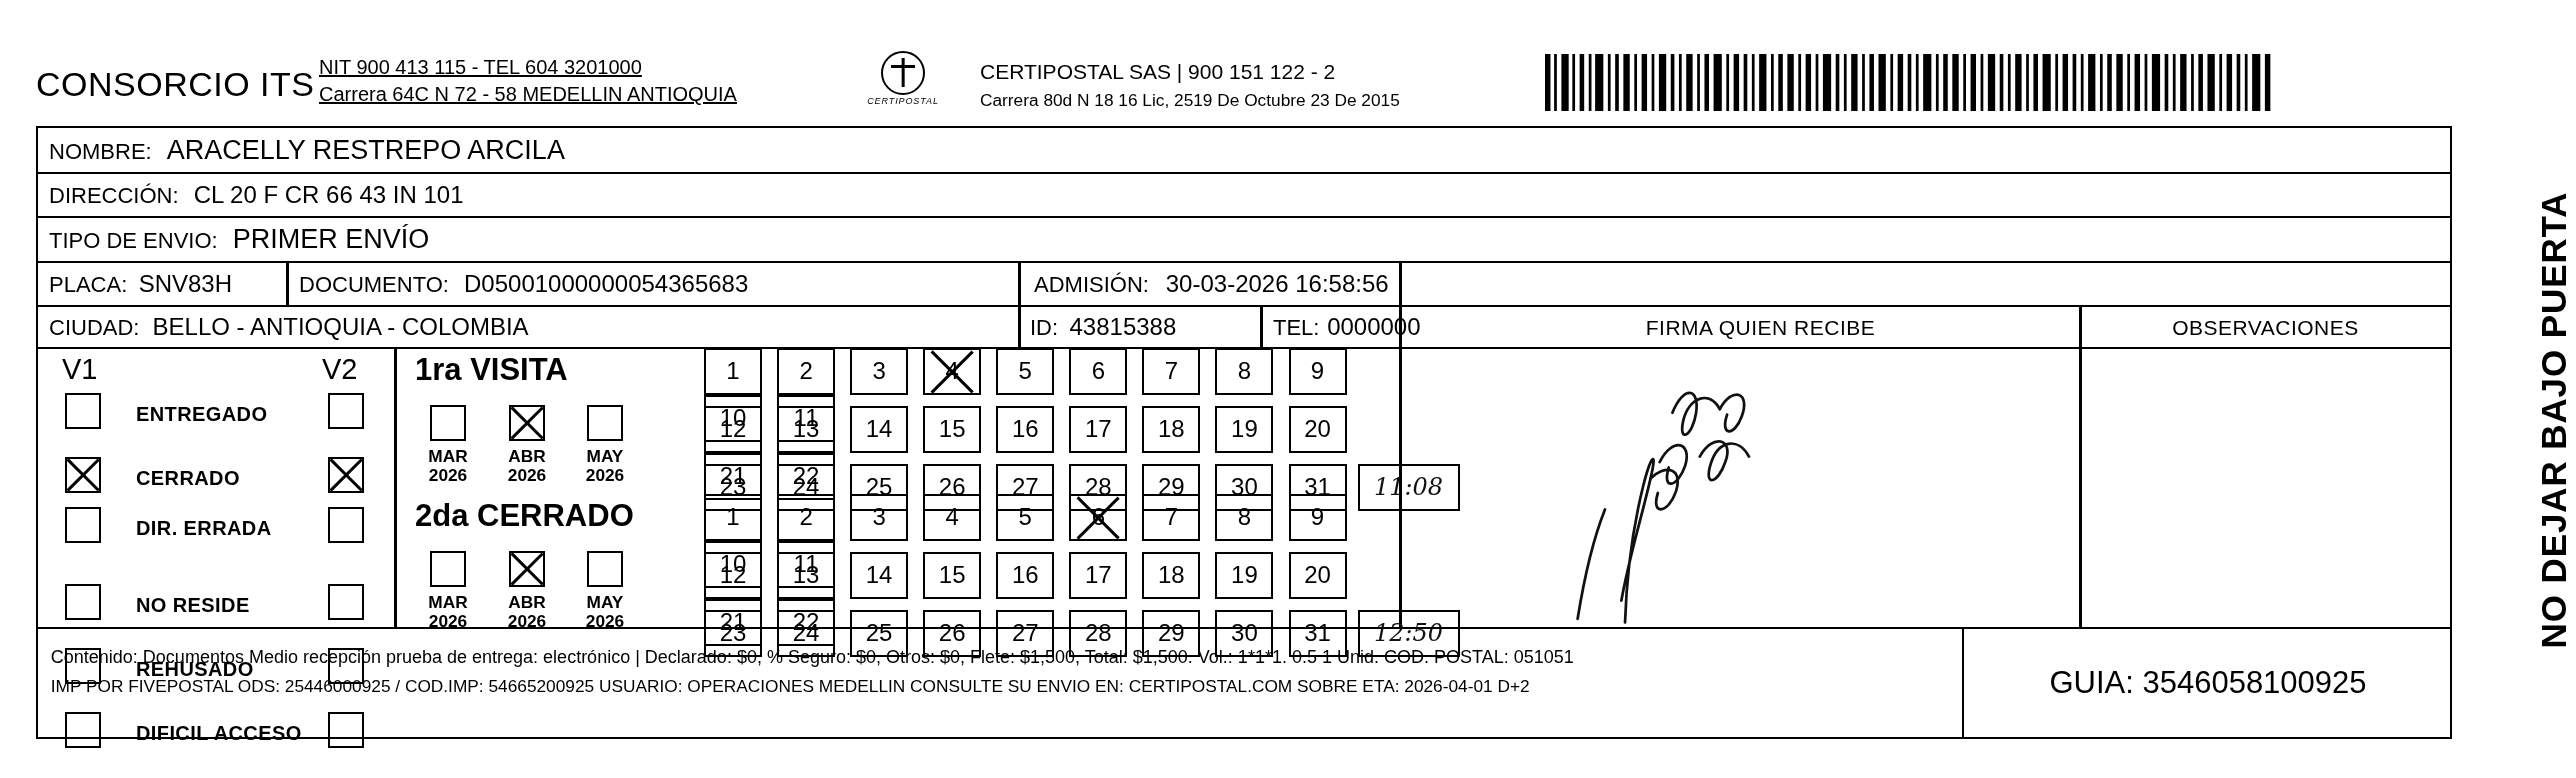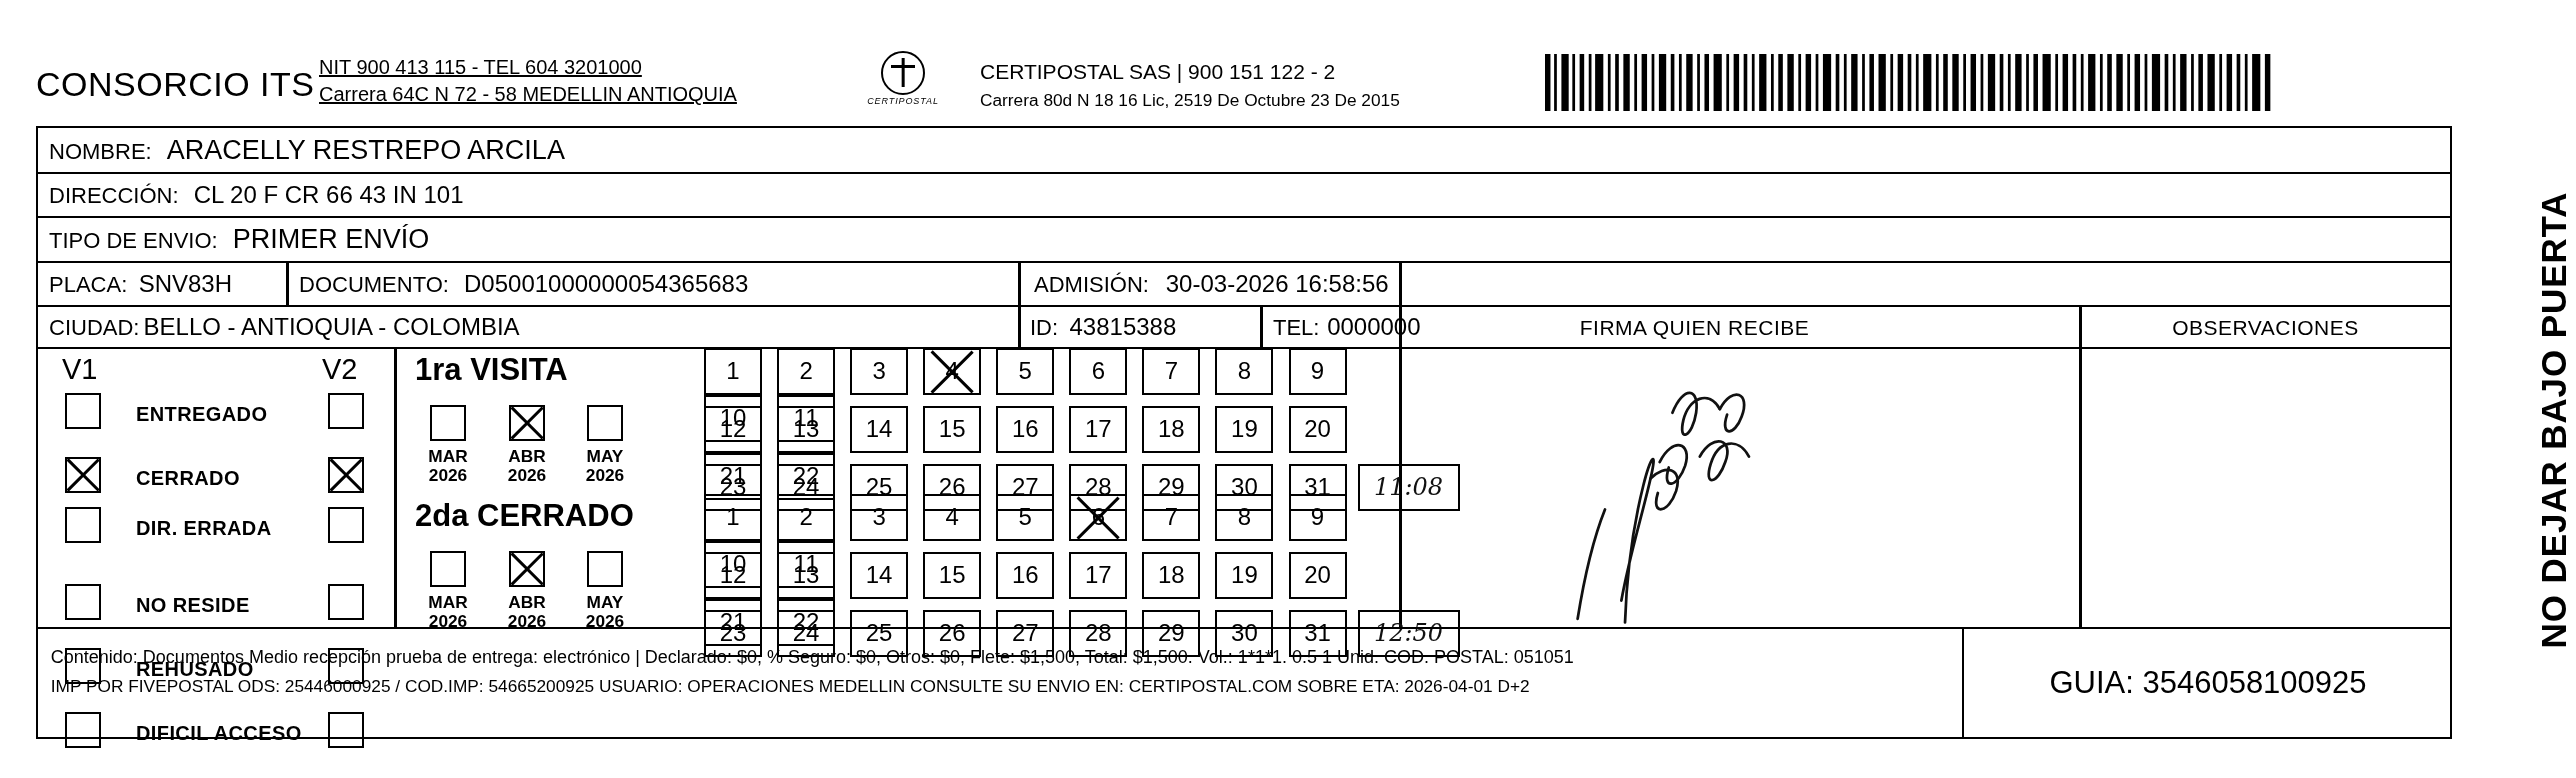--- a/index.html
+++ b/index.html
@@ -30,21 +30,21 @@
   .r1{top:0;height:46px;border-bottom:2.7px solid #000;}
   .r2{top:46px;height:44px;border-bottom:2.7px solid #000;}
   .r3{top:89px;height:46px;border-bottom:2.7px solid #000;}
   .r4{top:135px;height:44px;border-bottom:2.7px solid #000;}
   .r5{top:179px;height:42px;border-bottom:2.7px solid #000;}
   .cellpad{position:absolute;left:11px;top:50%;transform:translateY(-50%);white-space:nowrap;}
 
   .vline{position:absolute;width:2.7px;background:#000;}
 
   
-  .firma{position:absolute;left:1317px;top:179px;width:679px;height:42px;}
+  .firma{position:absolute;left:1383px;top:179px;width:679px;height:42px;}
   .obs{position:absolute;left:2041px;top:179px;width:373px;height:42px;}
   .panel-title{font-size:21px;text-align:center;line-height:42px;letter-spacing:0.5px;}
 
   .signbox{position:absolute;left:1361px;top:221px;width:679px;height:278px;}
   .obsbox{position:absolute;left:2041px;top:221px;width:373px;height:278px;}
 
   
   .chk{display:inline-block;width:36px;height:36px;border:2.7px solid #000;box-sizing:border-box;position:relative;vertical-align:middle;}
   .chk.x:before,.chk.x:after{content:"";position:absolute;left:50%;top:50%;width:2.7px;height:44px;background:#000;transform-origin:center;}
   .chk.x:before{transform:translate(-50%,-50%) rotate(45deg);}
@@ -231,21 +231,21 @@
       <div class="cellpad" style="left:996px">
         <span class="lbl">ADMISIÓN:</span>
         <span class="valsm" style="margin-left:12.8px">30-03-2026 16:58:56</span>
       </div>
       <div class="vline" style="left:1361px;top:0;height:44px;"></div>
     </div>
 
     <div class="row r5">
       <div class="cellpad" style="left:11px">
         <span class="lbl">CIUDAD:</span>
-        <span class="valsm" style="">BELLO - ANTIOQUIA - COLOMBIA</span>
+        <span class="valsm" style="margin-left:9px">BELLO - ANTIOQUIA - COLOMBIA</span>
       </div>
       <div class="vline" style="left:980px;top:0;height:42px;"></div>
       <div class="cellpad" style="left:992px">
         <span class="lbl">ID:</span>
         <span class="valsm" style="margin-left:7.3px">43815388</span>
       </div>
       <div class="vline" style="left:1222px;top:0;height:42px;"></div>
       <div class="cellpad" style="left:1235px">
         <span class="lbl">TEL:</span>
         <span class="valsm" style="margin-left:3.6px">0000000</span>

